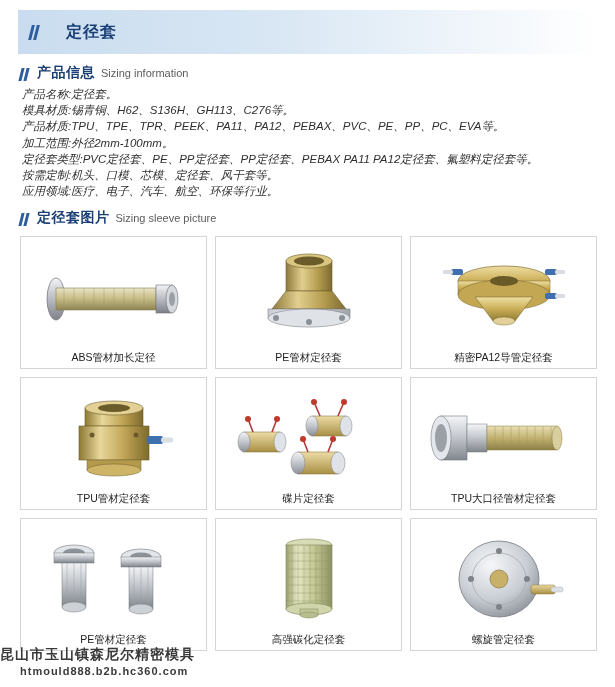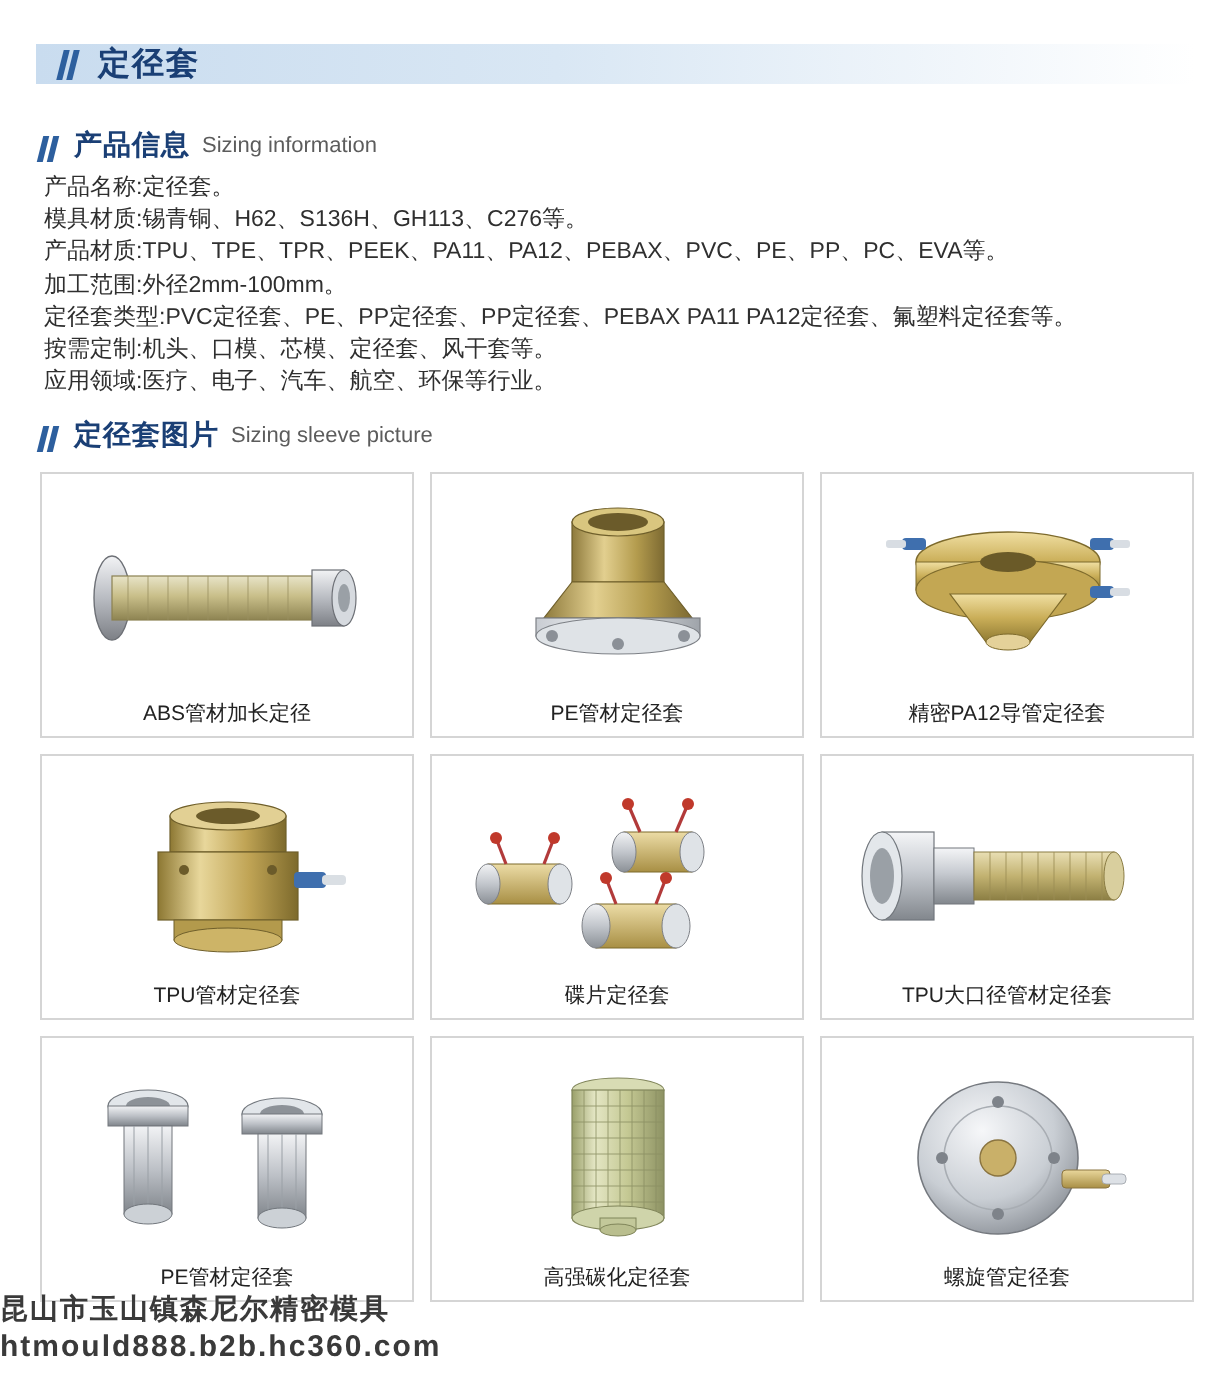--- a/index.html
+++ b/index.html
@@ -13,26 +13,27 @@
     font-family: "Liberation Sans", sans-serif;
     color: #333;
     overflow: hidden;
     position: relative;
   }
 
   
   .header {
     position: absolute;
     left: 18px;
-    top: 22px;
+    top: 10px;
     width: 579px;
-    height: 20px;
+    height: 44px;
     background: linear-gradient(to right, #c9dcef 0%, #d9e7f4 45%, #ffffff 100%);
     display: flex;
     align-items: center;
+    gap: 17px;
   }
   .header .bars {
     margin-left: 12px;
     margin-right: 9px;
     display: flex;
     align-items: center;
   }
   .header .bars span {
     display: block;
     width: 3px;
@@ -86,20 +87,21 @@
 
   #sec-product-info { top: 64px; }
   #sec-picture { top: 209px; }
 
   
   .info-list {
     position: absolute;
     left: 22px;
     top: 86px;
     width: 575px;
+    font-style: italic;
   }
   .info-list .line {
     font-size: 11.5px;
     color: #2f2f2f;
     line-height: 16.2px;
     white-space: nowrap;
   }
 
   
   .gallery {
@@ -151,25 +153,26 @@
     pointer-events: none;
   }
   .wm-line1 {
     font-size: 14px;
     font-weight: bold;
     color: #3a3a3a;
     text-shadow: 0 0 2px rgba(255,255,255,0.9);
     letter-spacing: 1px;
   }
   .wm-line2 {
-    font-size: 15px;
+    font-size: 11px;
     font-weight: bold;
     color: #3a3a3a;
     letter-spacing: 1px;
     margin-top: 1px;
+    margin-left: 20px;
   }
 </style>
 </head>
 <body>
 
 <div class="header">
   <span class="bars">
     <span class="b1"></span>
       <span class="b2"></span>
   </span>

